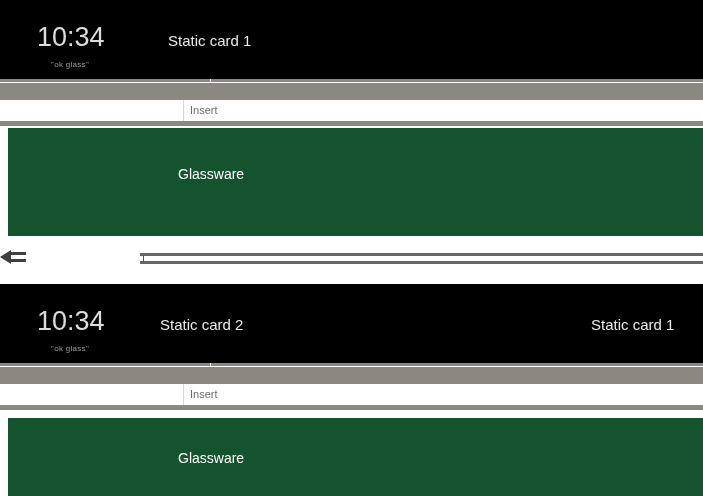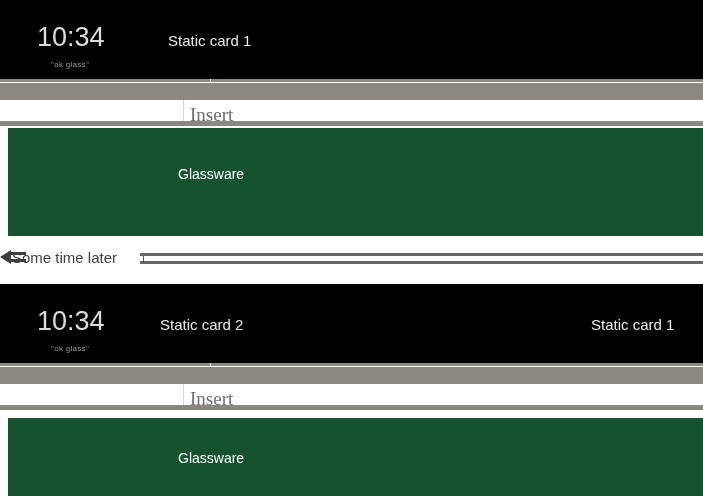--- a/index.html
+++ b/index.html
@@ -61,25 +61,24 @@
   }
 
   
   .insert-band{
     position:absolute;
     left:0; width:703px;
     background:#ffffff;
   }
   .insert-label{
     position:absolute;
-    font-size:19px;
+    font-size:11px;
     color:#6d6d6d;
     line-height:1;
     white-space:nowrap;
-    font-family:Liberation Serif, serif;
   }
 
   
   .glassware-row{
     position:absolute;
     left:8px; width:703px;
     background:#14532d;
   }
   .glassware-label{
     position:absolute;
@@ -157,21 +156,20 @@
 
   <div class="later-band" style="top:236px; height:46px;">
 
     <span class="abs" style="left:0px; top:13px; width:26px; height:16px;">
       <svg width="26" height="16" viewBox="0 0 26 16">
         <polygon points="0,8 11,1 11,15" fill="#3f3f3f"></polygon>
         <rect x="9" y="3" width="17" height="3" fill="#3f3f3f"></rect>
         <rect x="9" y="10" width="17" height="3" fill="#3f3f3f"></rect>
       </svg>
     </span>
-    <div class="later-label" style="left:12px; top:14px;">Some time later</div>
 
     <div class="later-line" style="left:140px; top:17px; width:563px;"></div>
     <div class="later-line" style="left:140px; top:25px; width:563px;"></div>
     <div class="notch-dark" style="left:143px; top:20px; height:6px;"></div>
   </div>
 
   <div class="glass-row" style="top:284px; height:79px;">
     <div class="clock" style="left:37px; top:24px;">10:34</div>
     <div class="okglass" style="left:51px; top:61px;">"ok glass"</div>
     <div class="card-label" style="left:160px; top:33px;">Static card 2</div>

